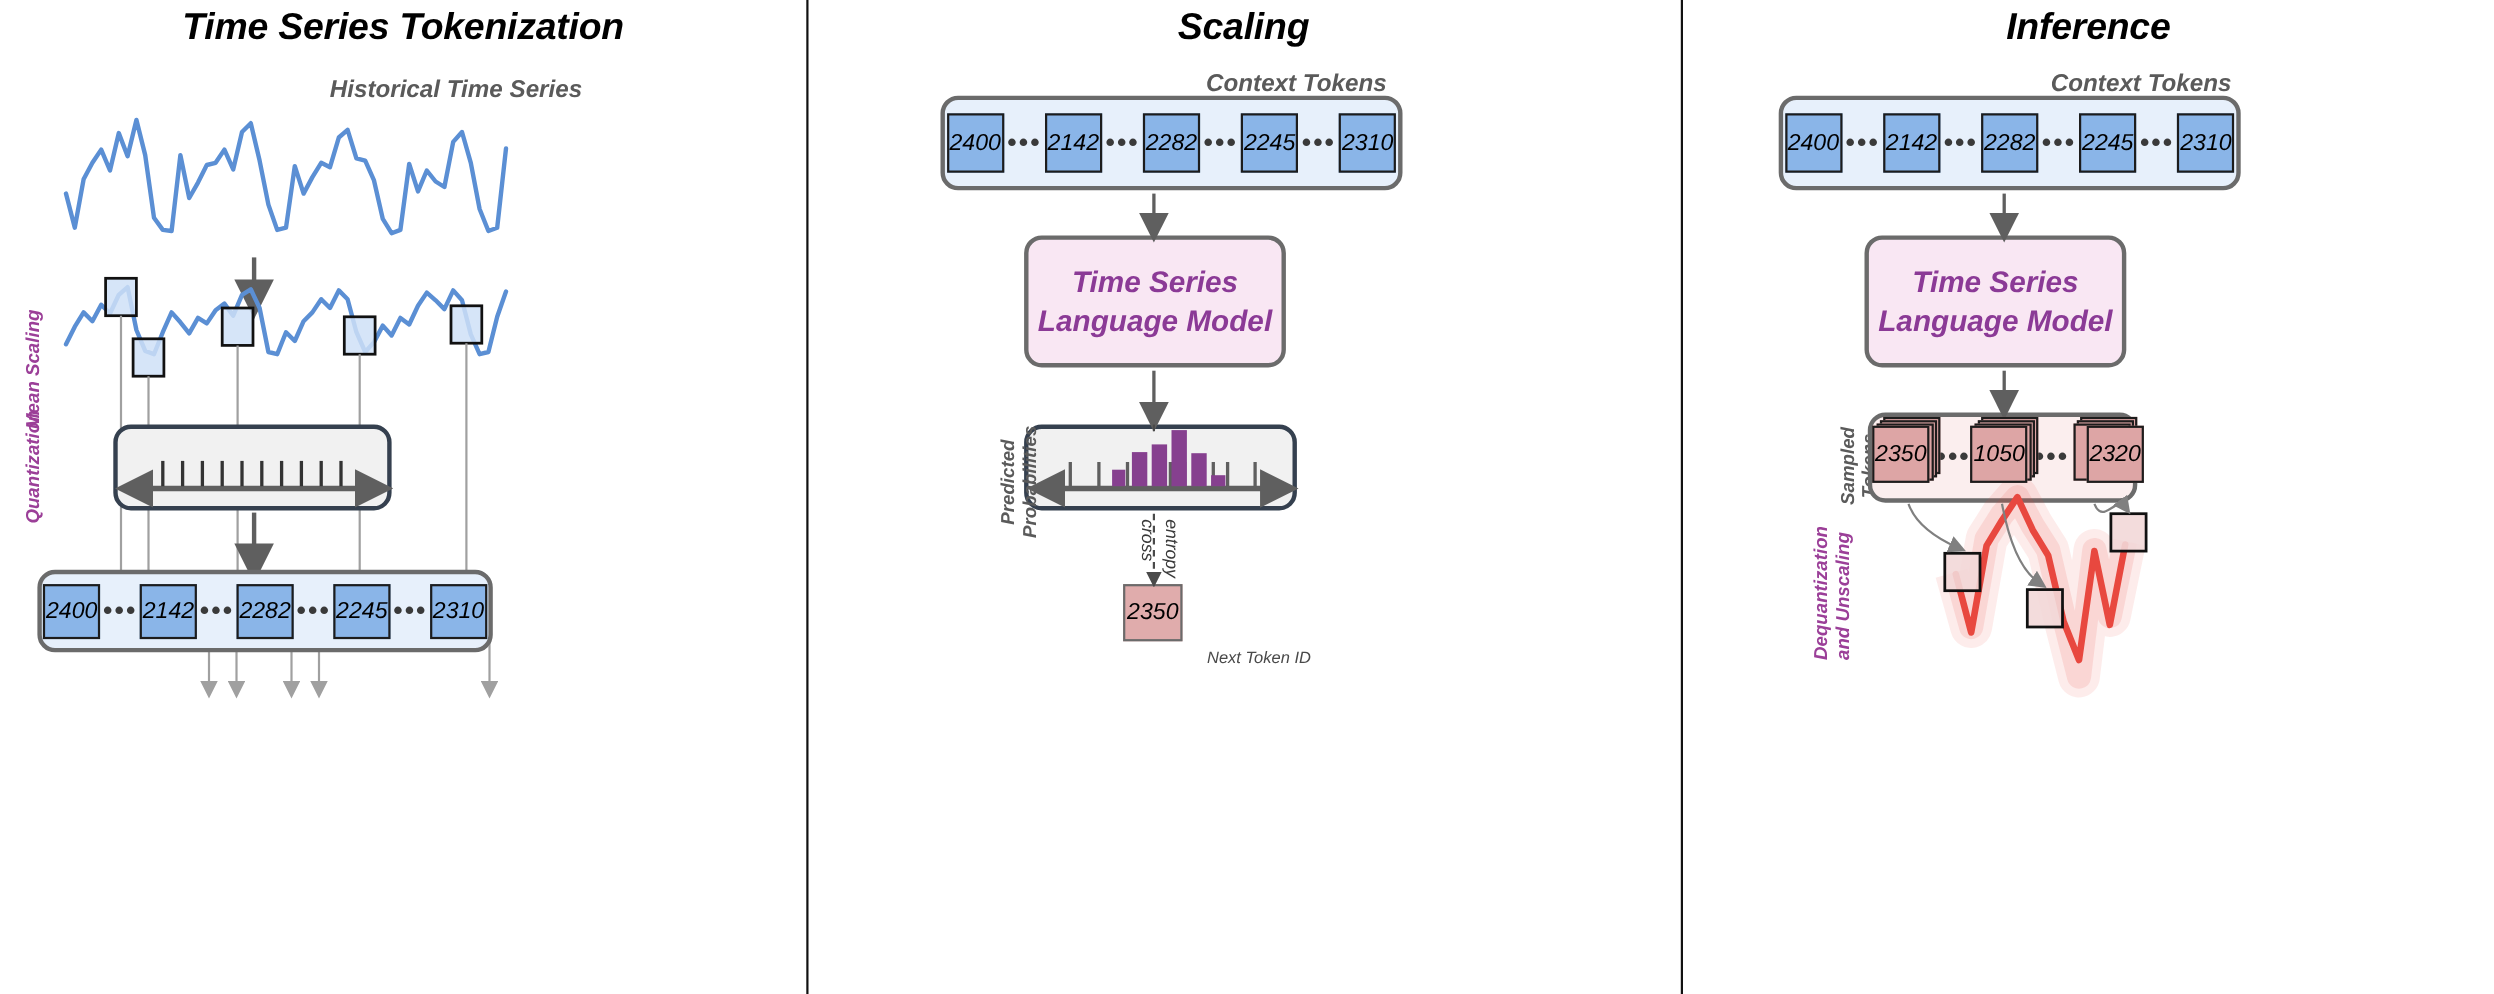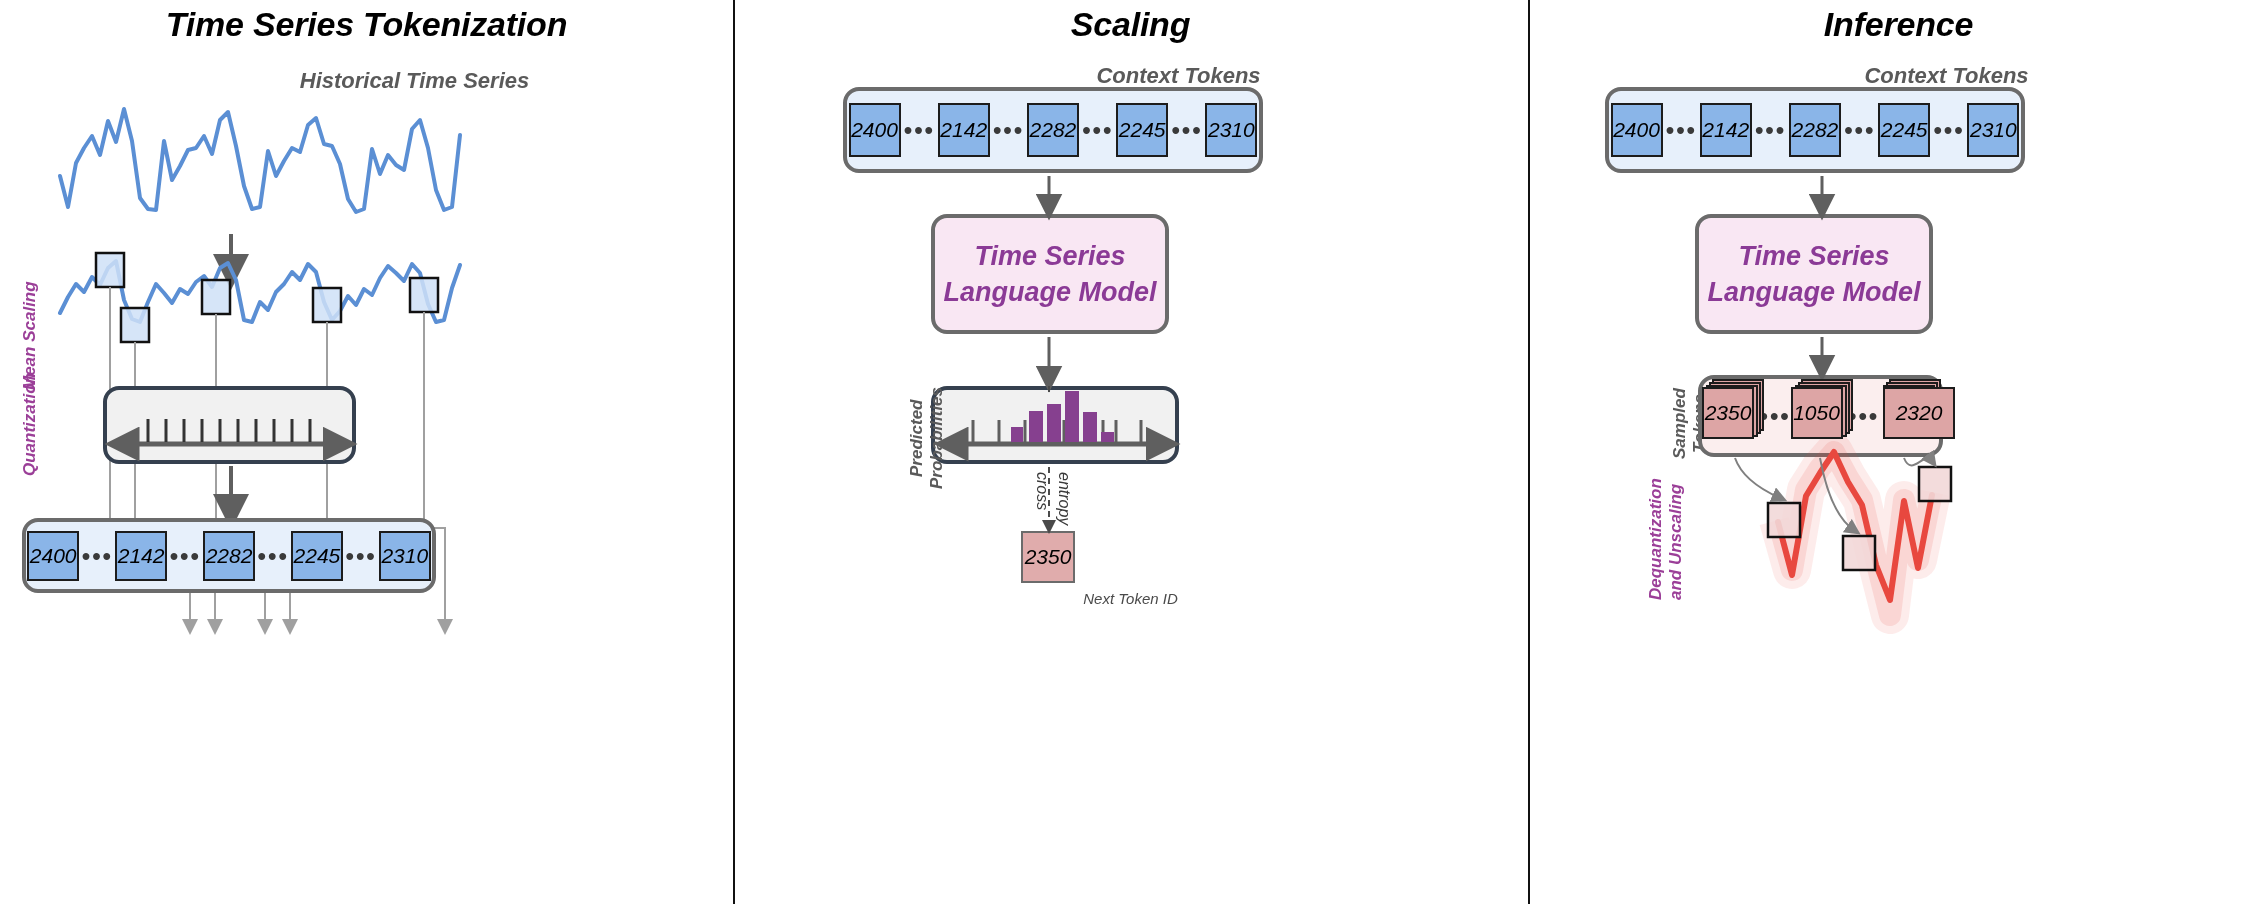--- a/index.html
+++ b/index.html
@@ -12,40 +12,40 @@
   .panel-title{
     position:absolute;width:100%;text-align:center;
     font-size:34px;font-weight:bold;color:#000;letter-spacing:-0.2px;
   }
   .section-caption{
     position:absolute;text-align:center;width:100%;
     font-size:22px;font-weight:bold;color:#5a5a5a;padding-left:48px;
   }
   .small-caption{
     position:absolute;text-align:center;width:100%;
-    font-size:15px;font-weight:normal;color:#4a4a4a;
+    font-size:15px;font-weight:normal;color:#4a4a4a;padding-left:14px;
   }
 
   
   .vlabel{
     position:absolute;color:#9b3f98;font-weight:bold;font-size:17px;
     writing-mode:vertical-rl;transform:rotate(180deg);
     white-space:pre;line-height:1.15;text-align:center;
   }
   .vlabel-gray{
     position:absolute;color:#5a5a5a;font-weight:bold;font-size:17px;
     writing-mode:vertical-rl;transform:rotate(180deg);
     white-space:pre;line-height:1.15;text-align:center;
   }
 
   
   .tokbar{
     position:absolute;box-sizing:border-box;
     background:#e7f0fb;border:4px solid #6b6b6b;border-radius:16px;
-    display:flex;align-items:center;justify-content:space-around;
+    display:flex;align-items:center;justify-content:space-around;margin-left:12px;
   }
   .tok{
     box-sizing:border-box;background:#8ab5e8;border:2px solid #1c1c1c;
     display:flex;align-items:center;justify-content:center;
     font-size:21px;color:#000;
   }
   .dots{font-size:24px;color:#3a3a3a;letter-spacing:2px;line-height:0.4;font-weight:bold;}
 
   .modelbox{
     position:absolute;box-sizing:border-box;
@@ -309,21 +309,21 @@
         <div class="stok-sh" style="left:10px;top:-8px;width:52px;height:52px;z-index:1"></div>
         <div class="stok-sh" style="left:7px;top:-5px;width:52px;height:52px;z-index:2"></div>
         <div class="stok-sh" style="left:4px;top:-2px;width:52px;height:52px;z-index:3"></div>
         <div class="stok" style="left:0;top:0;width:52px;height:52px">1050</div>
       </div>
       <div class="dots">•••</div>
       <div class="stok-wrap" style="width:60px;height:58px">
         <div class="stok-sh" style="left:10px;top:-8px;width:52px;height:52px;z-index:1"></div>
         <div class="stok-sh" style="left:7px;top:-5px;width:52px;height:52px;z-index:2"></div>
         <div class="stok-sh" style="left:4px;top:-2px;width:52px;height:52px;z-index:3"></div>
-        <div class="stok" style="left:4px;top:0;width:72px;height:52px">2320</div>
+        <div class="stok" style="left:16px;top:0;width:52px;height:52px">2320</div>
       </div>
     </div>
 
     <div class="vlabel" style="left:116px;top:490px;height:110px">Dequantization
 and Unscaling</div>
 
     <svg width="737" height="904">
       <defs>
         <marker id="i-ah" markerWidth="9" markerHeight="9" refX="4.5" refY="4.5" orient="auto">
           <path d="M0,0 L9,4.5 L0,9 z" fill="#5f5f5f"></path>

